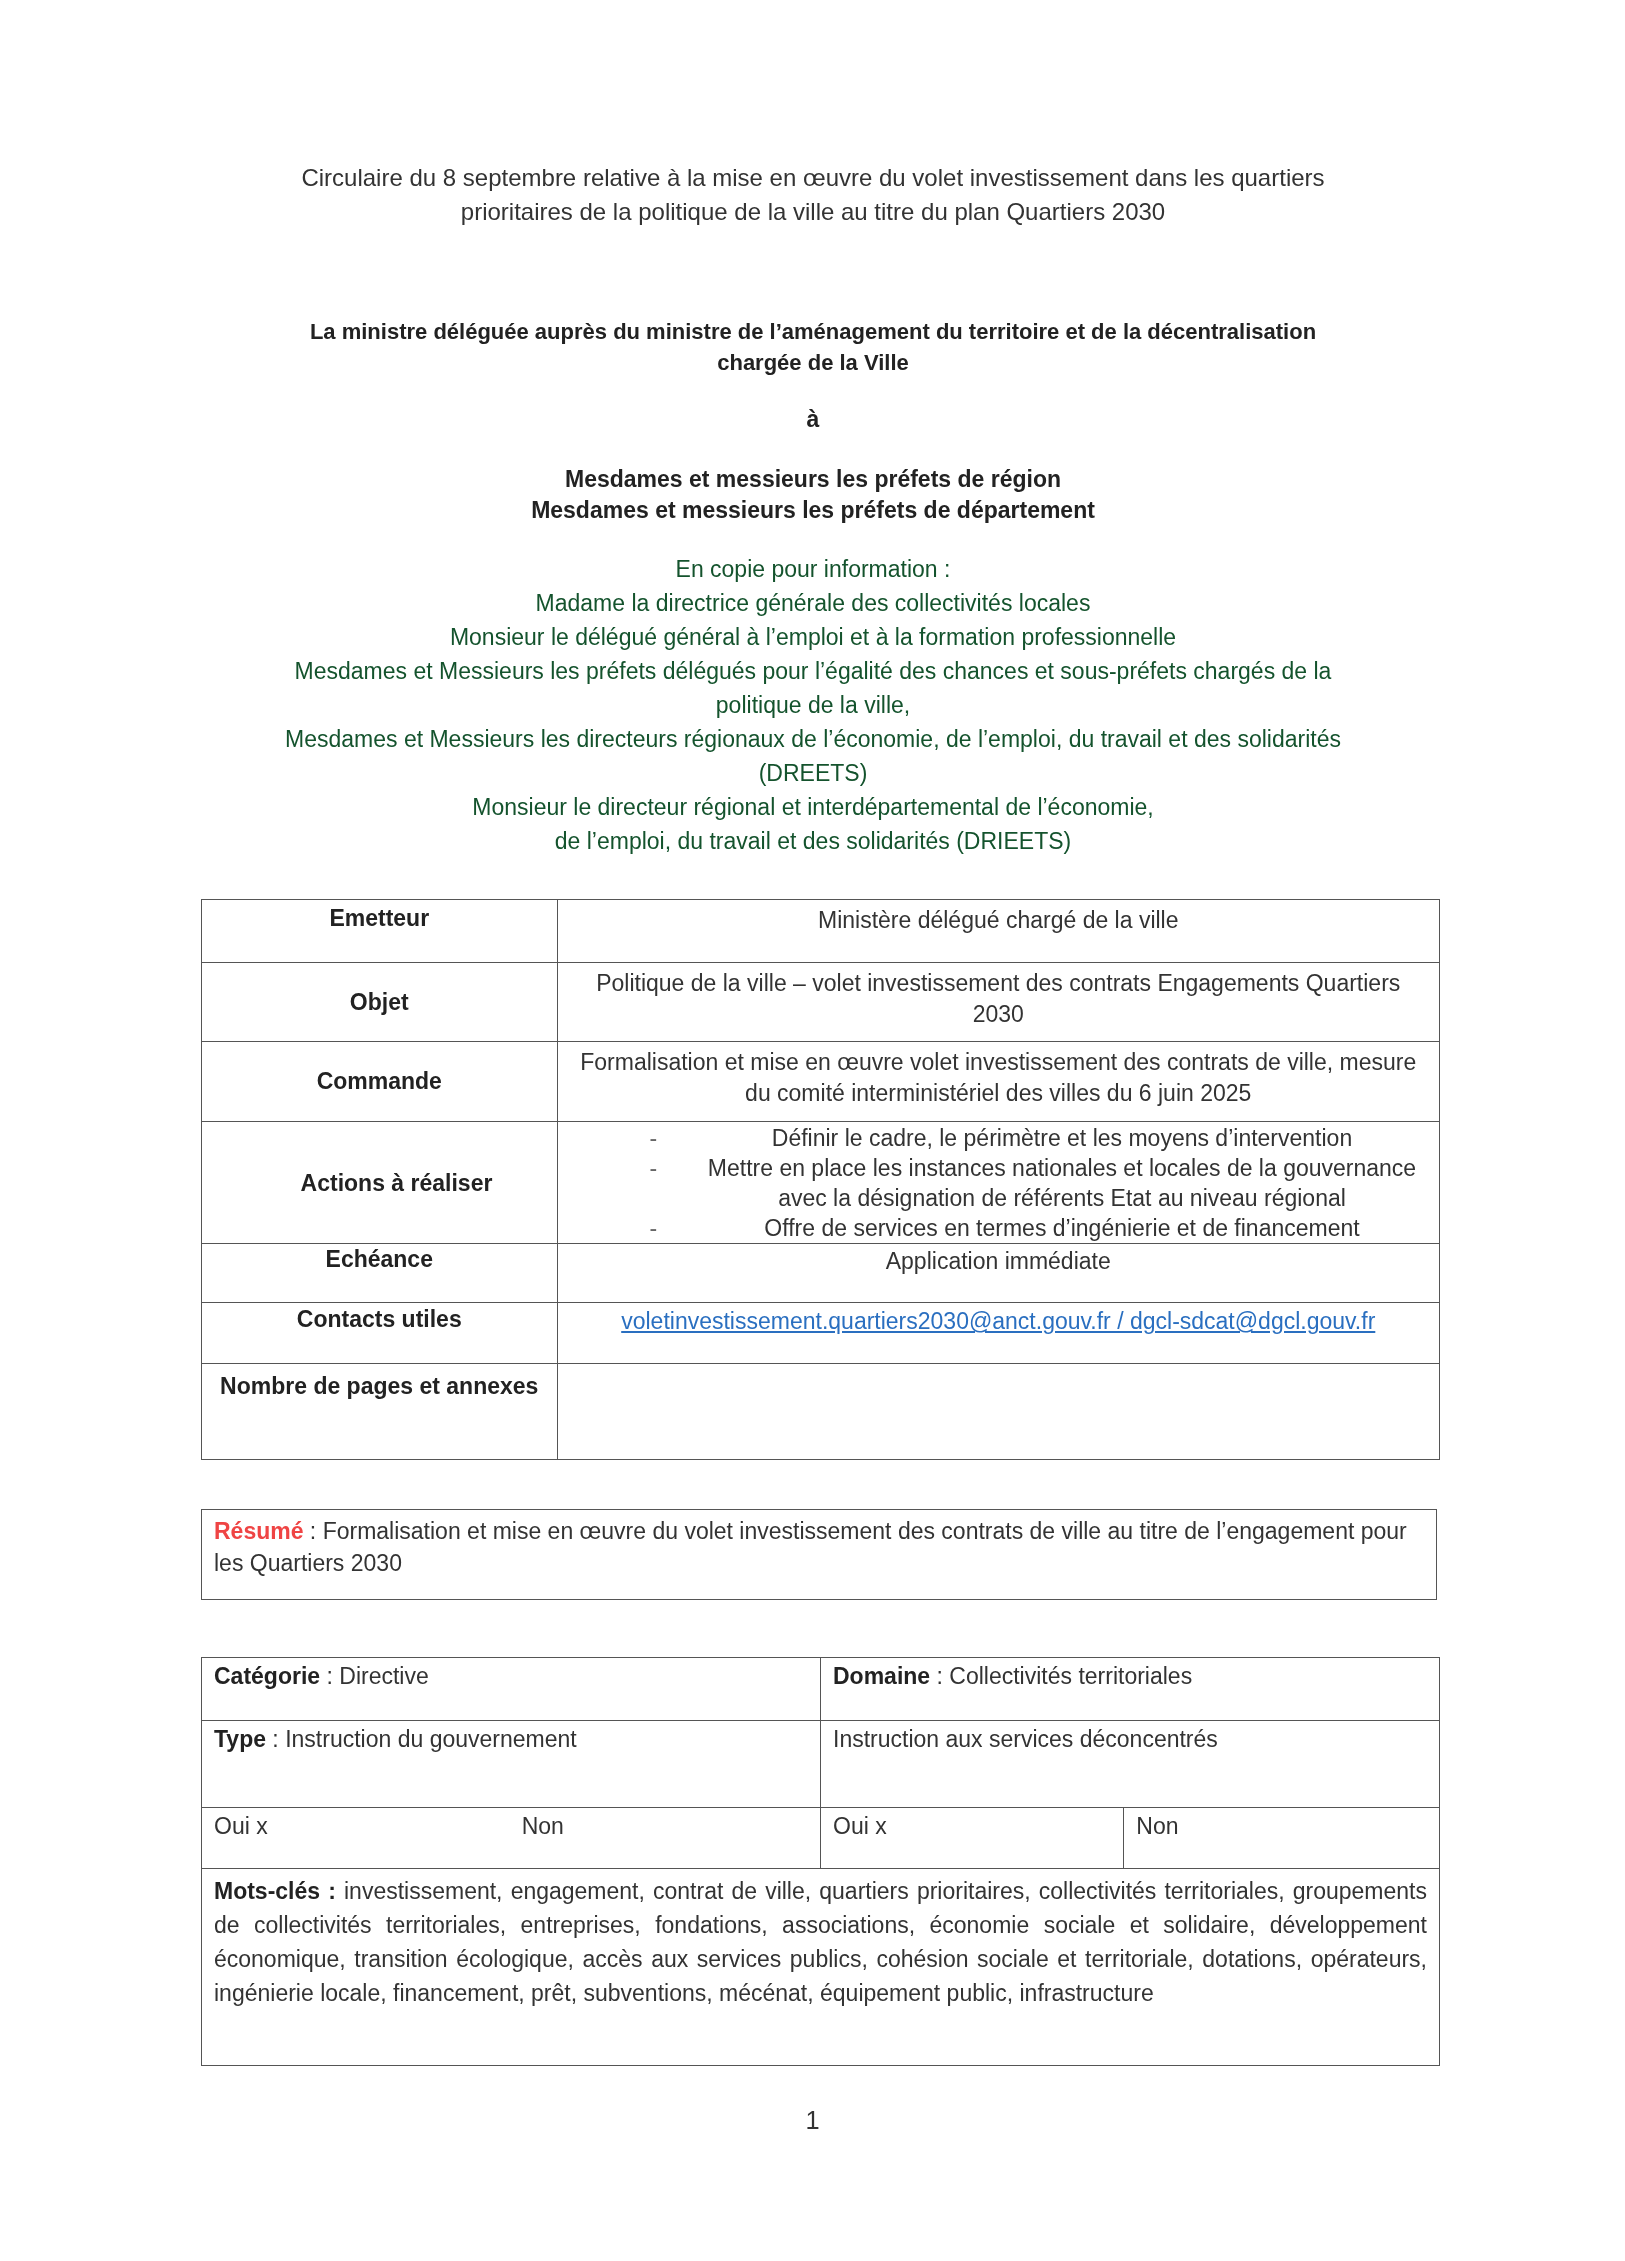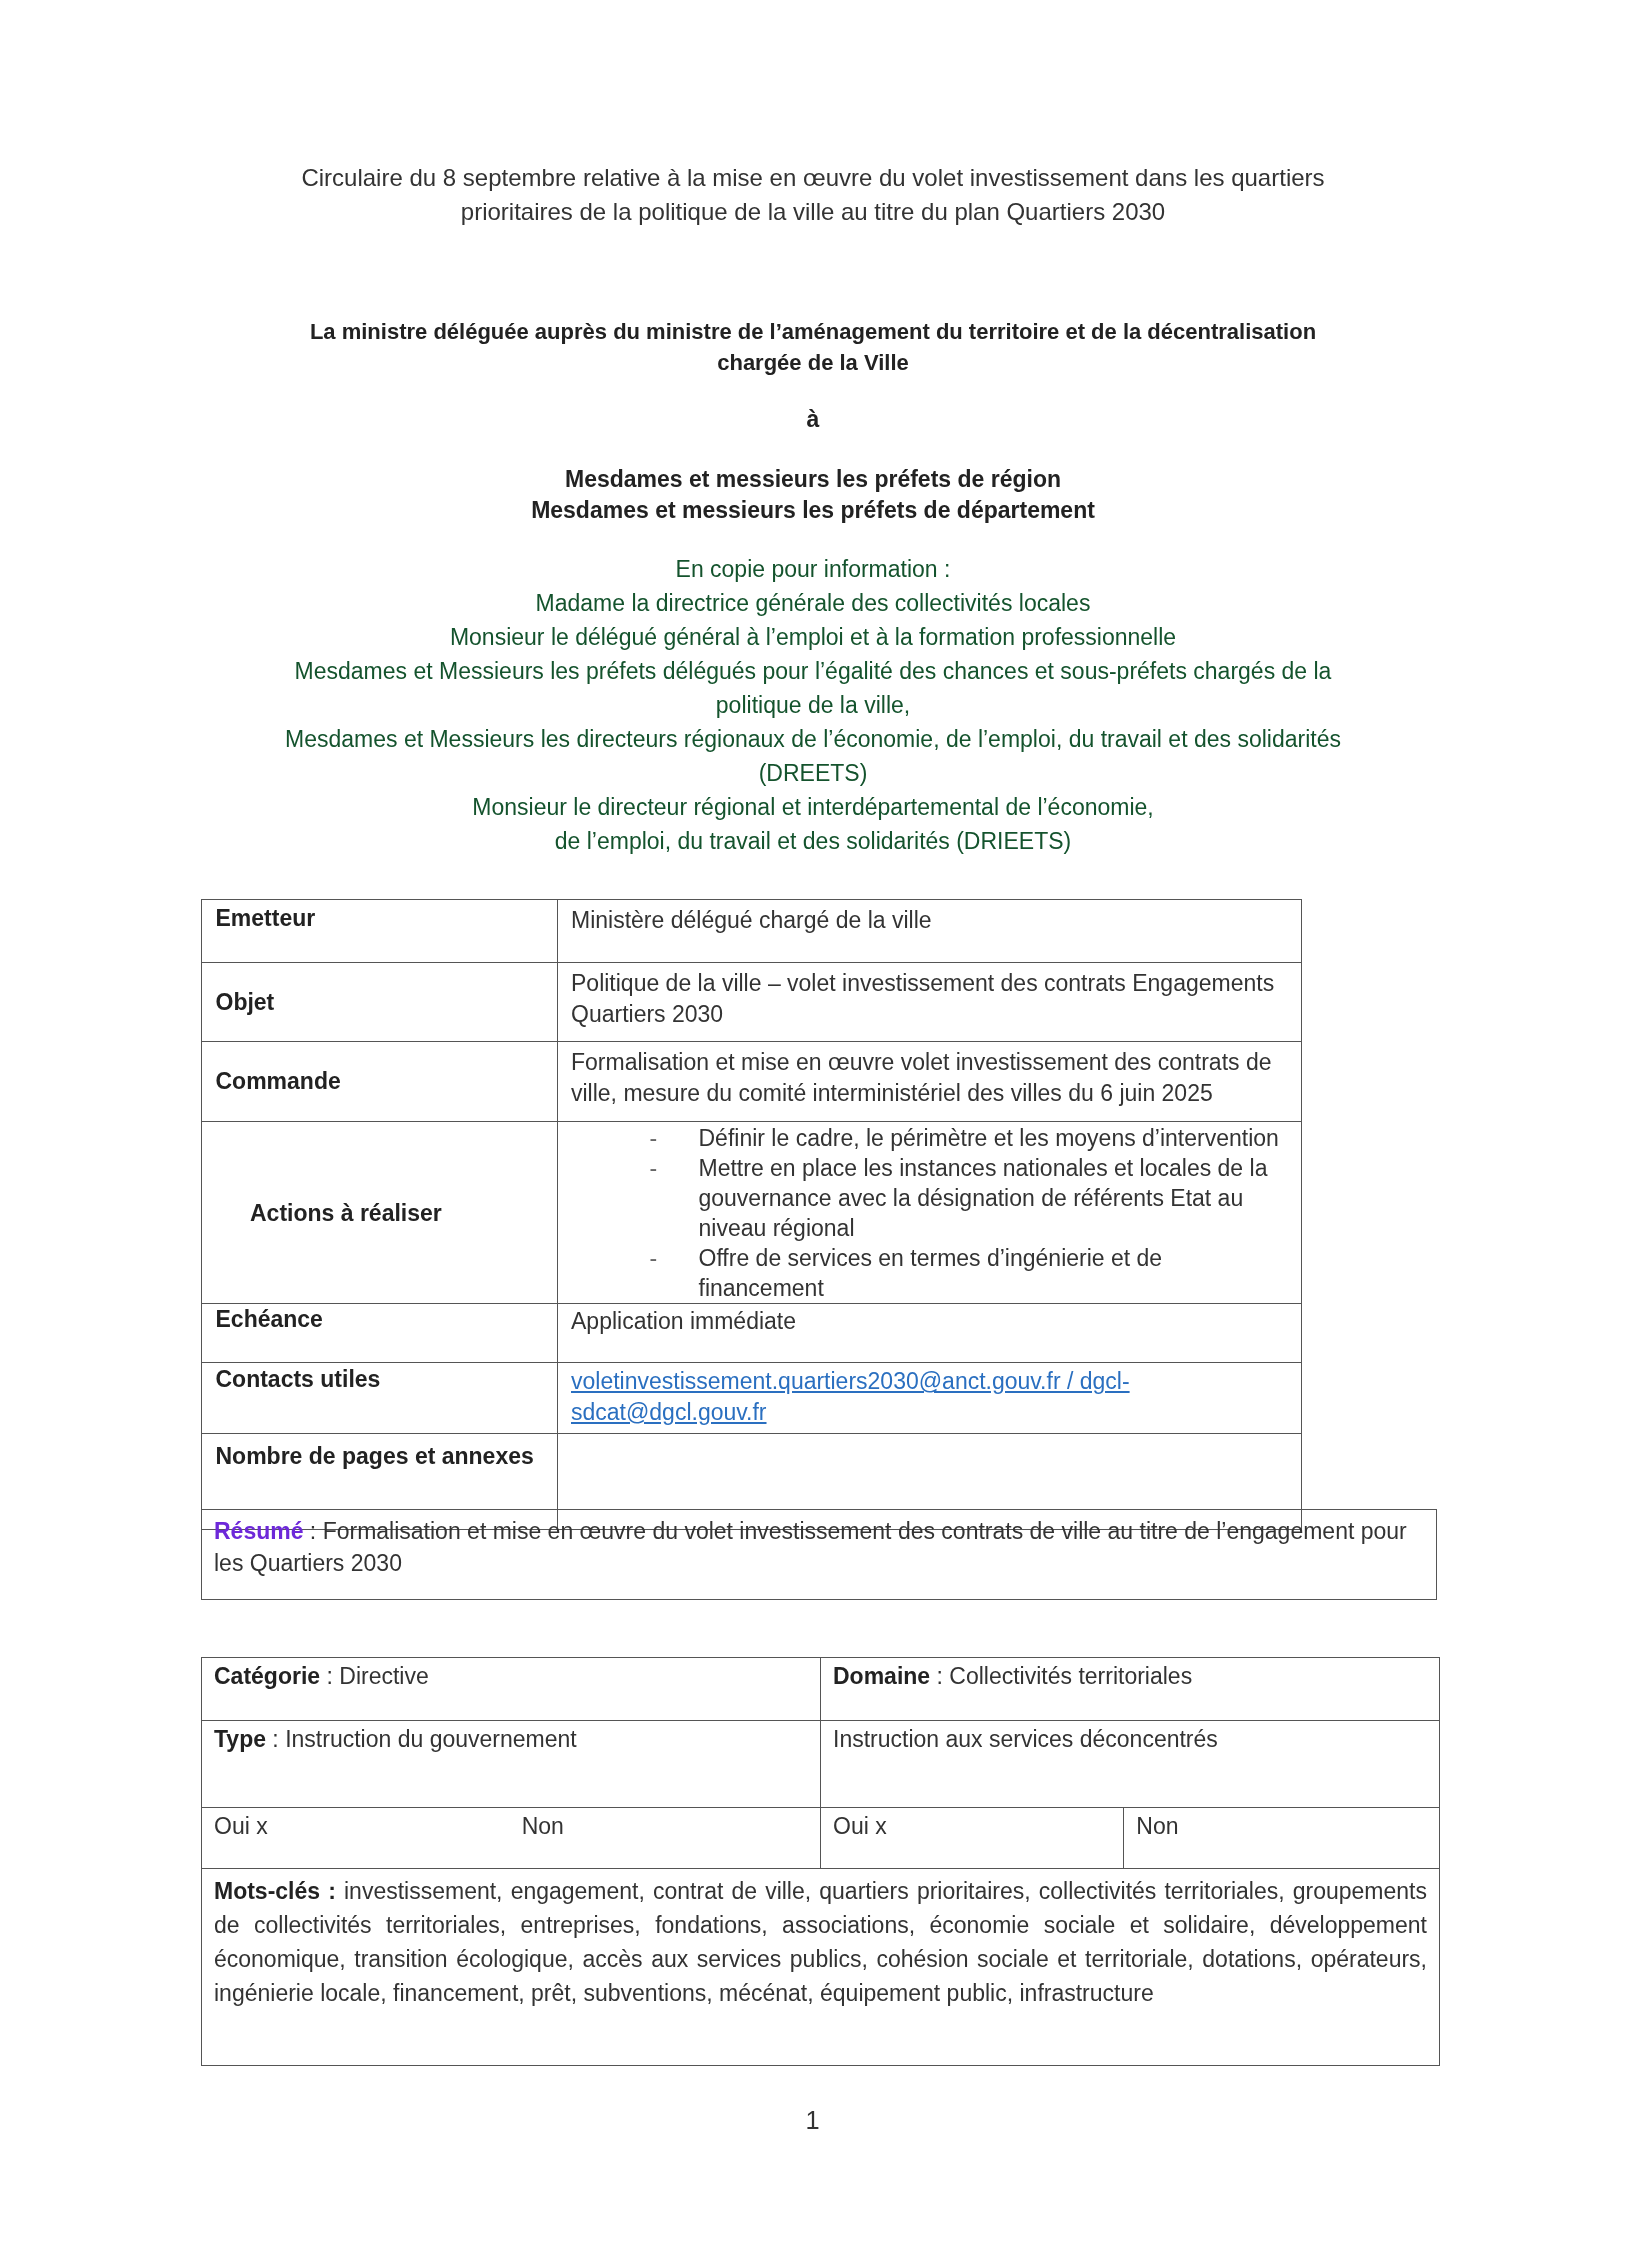--- a/index.html
+++ b/index.html
@@ -23,22 +23,22 @@
   }
   .recipients {
     position: absolute; left: 212px; width: 1202px; top: 464px;
     font-size: 23px; line-height: 30.5px; font-weight: bold; color: #222;
   }
   .copy-block {
     position: absolute; left: 195px; width: 1236px; top: 552px;
     font-size: 23px; line-height: 34px; color: #14532d;
   }
   table.info {
-    position: absolute; left: 201px; top: 899px; width: 1101px;
-    border-collapse: collapse; font-size: 23px; color: #333;
+    position: absolute; left: 201px; top: 899px; width: 1239px;
+    border-collapse: collapse; font-size: 23px; color: #333; text-align: center;
   }
   table.info td {
     border: 1.7px solid #555; vertical-align: top; padding: 5.1px 13.5px;
   }
   table.info td.label { width: 293px; font-weight: bold; color: #222; }
   table.info tr.r-emetteur td { height: 52px; }
   table.info tr.r-objet td { height: 68px; }
   table.info tr.r-objet td.label,
   table.info tr.r-commande td.label,
   table.info tr.r-actions td.label { vertical-align: middle; }
@@ -51,21 +51,21 @@
   ul.actions { list-style: none; margin: 0; padding: 0 0 0 93px; line-height: 30px; }
   ul.actions li { position: relative; }
   ul.actions li::before { content: "-"; position: absolute; left: -49px; color: #666; }
   a.contact-link { color: #2a6fc0; text-decoration: underline; }
 
   .summary-box {
     position: absolute; left: 201px; top: 1509px; width: 1236px; height: 91px;
     border: 1.7px solid #555; box-sizing: border-box; padding: 5.1px 12px;
     font-size: 23px; line-height: 32px; color: #333;
   }
-  .summary-box .lbl { font-weight: bold; color: #6d28d9; }
+  .summary-box .lbl { font-weight: bold; color: #ef4444; }
 
   table.meta {
     position: absolute; left: 201px; top: 1657px; width: 1239px;
     border-collapse: collapse; font-size: 23px; color: #333;
   }
   table.meta td { border: 1.7px solid #555; vertical-align: top; padding: 5.1px 12px; }
   table.meta .lbl { font-weight: bold; color: #222; }
   table.meta tr.r1 td { height: 52px; }
   table.meta tr.r2 td { height: 76px; }
   table.meta tr.r3 td { height: 49px; }

